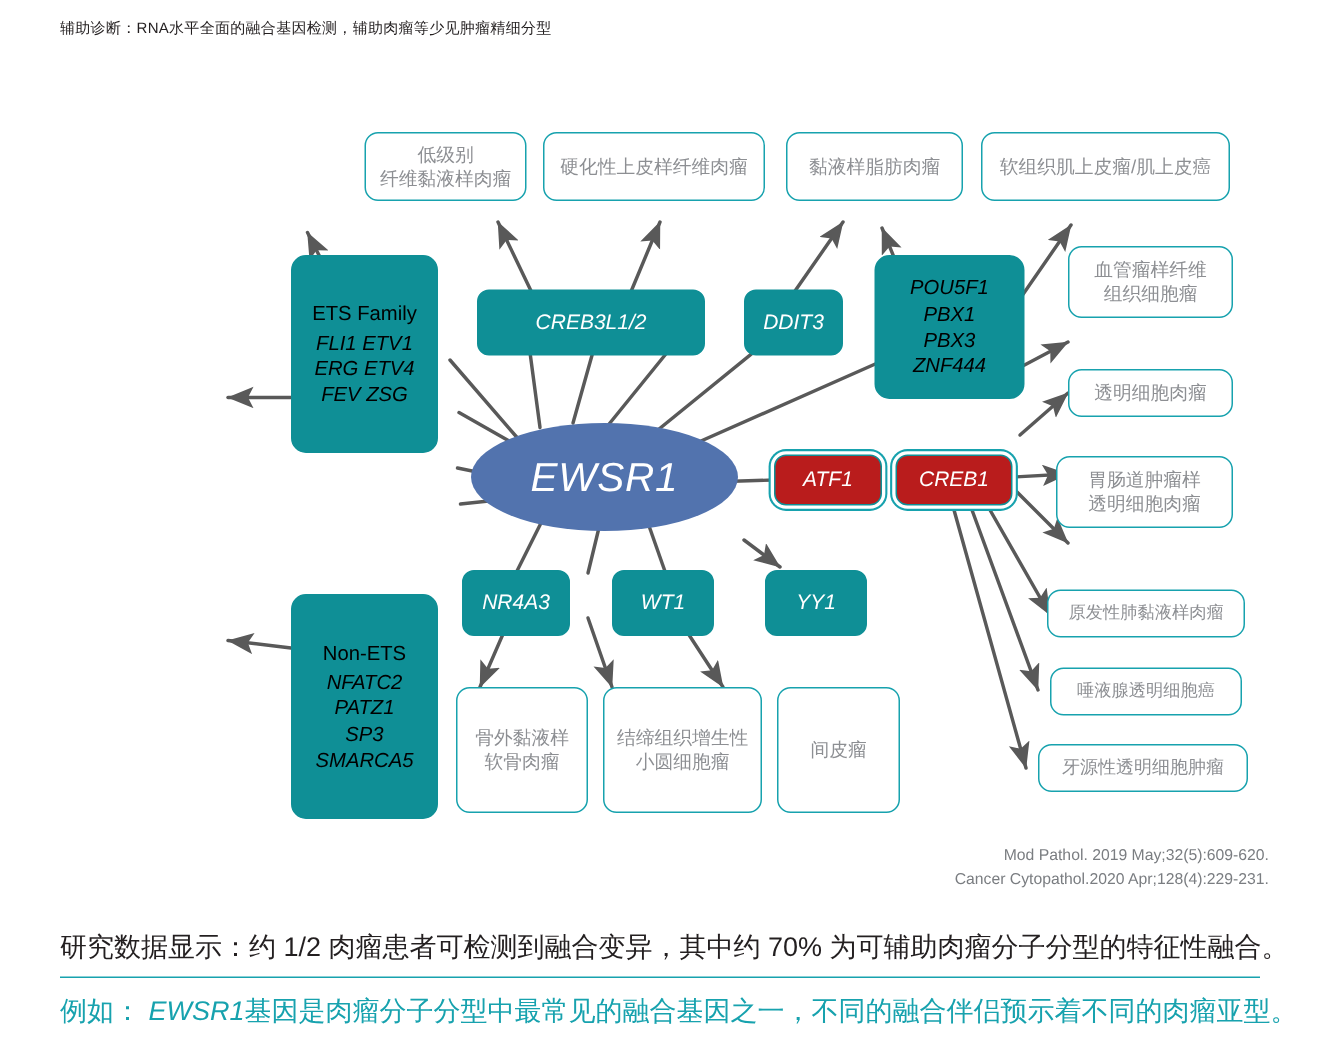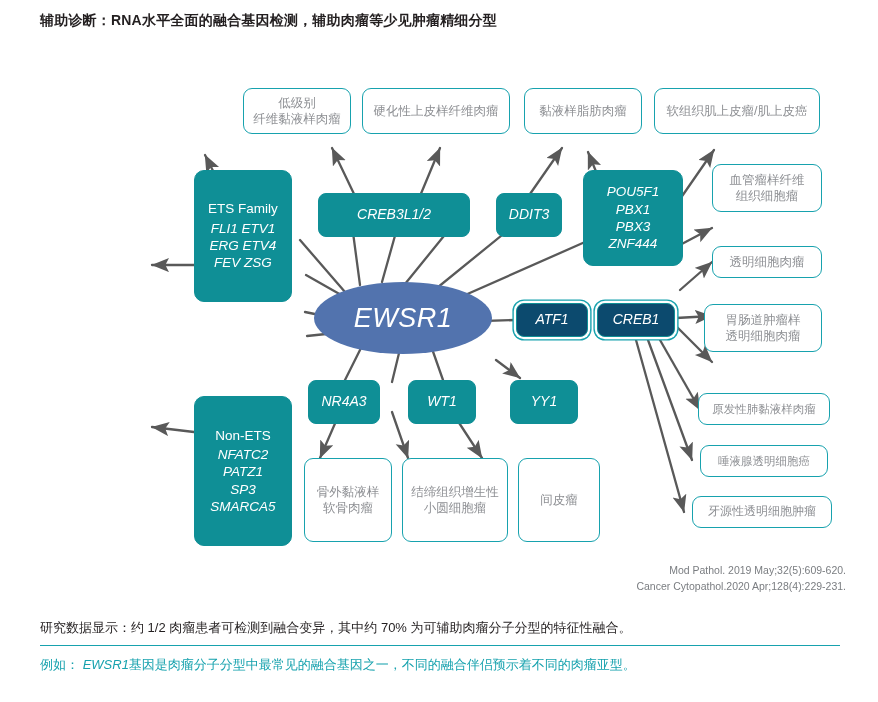--- a/index.html
+++ b/index.html
@@ -8,21 +8,21 @@
     background:#ffffff;
     font-family:"Liberation Sans","DejaVu Sans",sans-serif;
     overflow:hidden;
     position:relative;
   }
   .page{position:relative;width:878px;height:702px;}
 
   
   .title{
     position:absolute;left:40px;top:12px;
-    font-size:14px;font-weight:bold;color:#231f20;
+    font-size:10px;font-weight:normal;color:#231f20;
     letter-spacing:.2px;white-space:nowrap;
   }
 
   
   .canvas{position:absolute;left:0;top:60px;width:878px;height:500px;}
   svg.wires{position:absolute;left:0;top:0;width:878px;height:500px;pointer-events:none;}
 
   
   .node{
     position:absolute;box-sizing:border-box;
@@ -37,50 +37,50 @@
     padding:3px 6px;
   }
   
   .box-gene{
     background:#0f8f96;border:1.4px solid #0f8f96;
     color:#ffffff;font-size:14px;font-style:italic;
     padding:21px 6px;border-radius:8px;
   }
   
   .box-group{
-    background:#0f8f96;border:1.4px solid #0f8f96;color:#ffffff;
+    background:#0f8f96;border:1.4px solid #0f8f96;color:#000000;
     border-radius:10px;flex-direction:column;justify-content:center;
     padding:6px 4px;
   }
   .g-head{font-size:13.5px;font-style:normal;margin-bottom:2px;white-space:nowrap;}
   .g-row{font-size:13.5px;font-style:italic;white-space:nowrap;}
   
   .box-ring{
-    background:#0c4a6e;border:1.4px solid #0f8f96;
+    background:#b91c1c;border:1.4px solid #0f8f96;
     box-shadow:0 0 0 2.2px #ffffff, 0 0 0 3.6px #17a2ae;
     color:#ffffff;font-size:14px;font-style:italic;border-radius:8px;
   }
   
   .hub{
     position:absolute;border-radius:50%;
     background:#5273ae;
     display:flex;align-items:center;justify-content:center;
     color:#ffffff;font-size:27px;font-style:italic;letter-spacing:.5px;
   }
 
   
   .cite{
     position:absolute;right:32px;top:562px;
     text-align:right;font-size:10.5px;color:#7a7d81;line-height:1.55;
   }
   .cite div{white-space:nowrap;}
 
   
   .foot{position:absolute;left:40px;top:615px;width:800px;}
-  .foot-row{font-size:13px;color:#231f20;padding:4px 0 8px 0;white-space:nowrap;}
+  .foot-row{font-size:18px;color:#231f20;padding:4px 0 8px 0;white-space:nowrap;text-align:center;}
   .foot-row.rule{border-bottom:1.4px solid #17a2ae;}
   .foot-row.accent{color:#17a2ae;padding-top:10px;}
   .ital{font-style:italic;}
 </style>
 </head>
 <body>
 
 <div class="page">
 
   <div class="title">辅助诊断：RNA水平全面的融合基因检测，辅助肉瘤等少见肿瘤精细分型</div>

